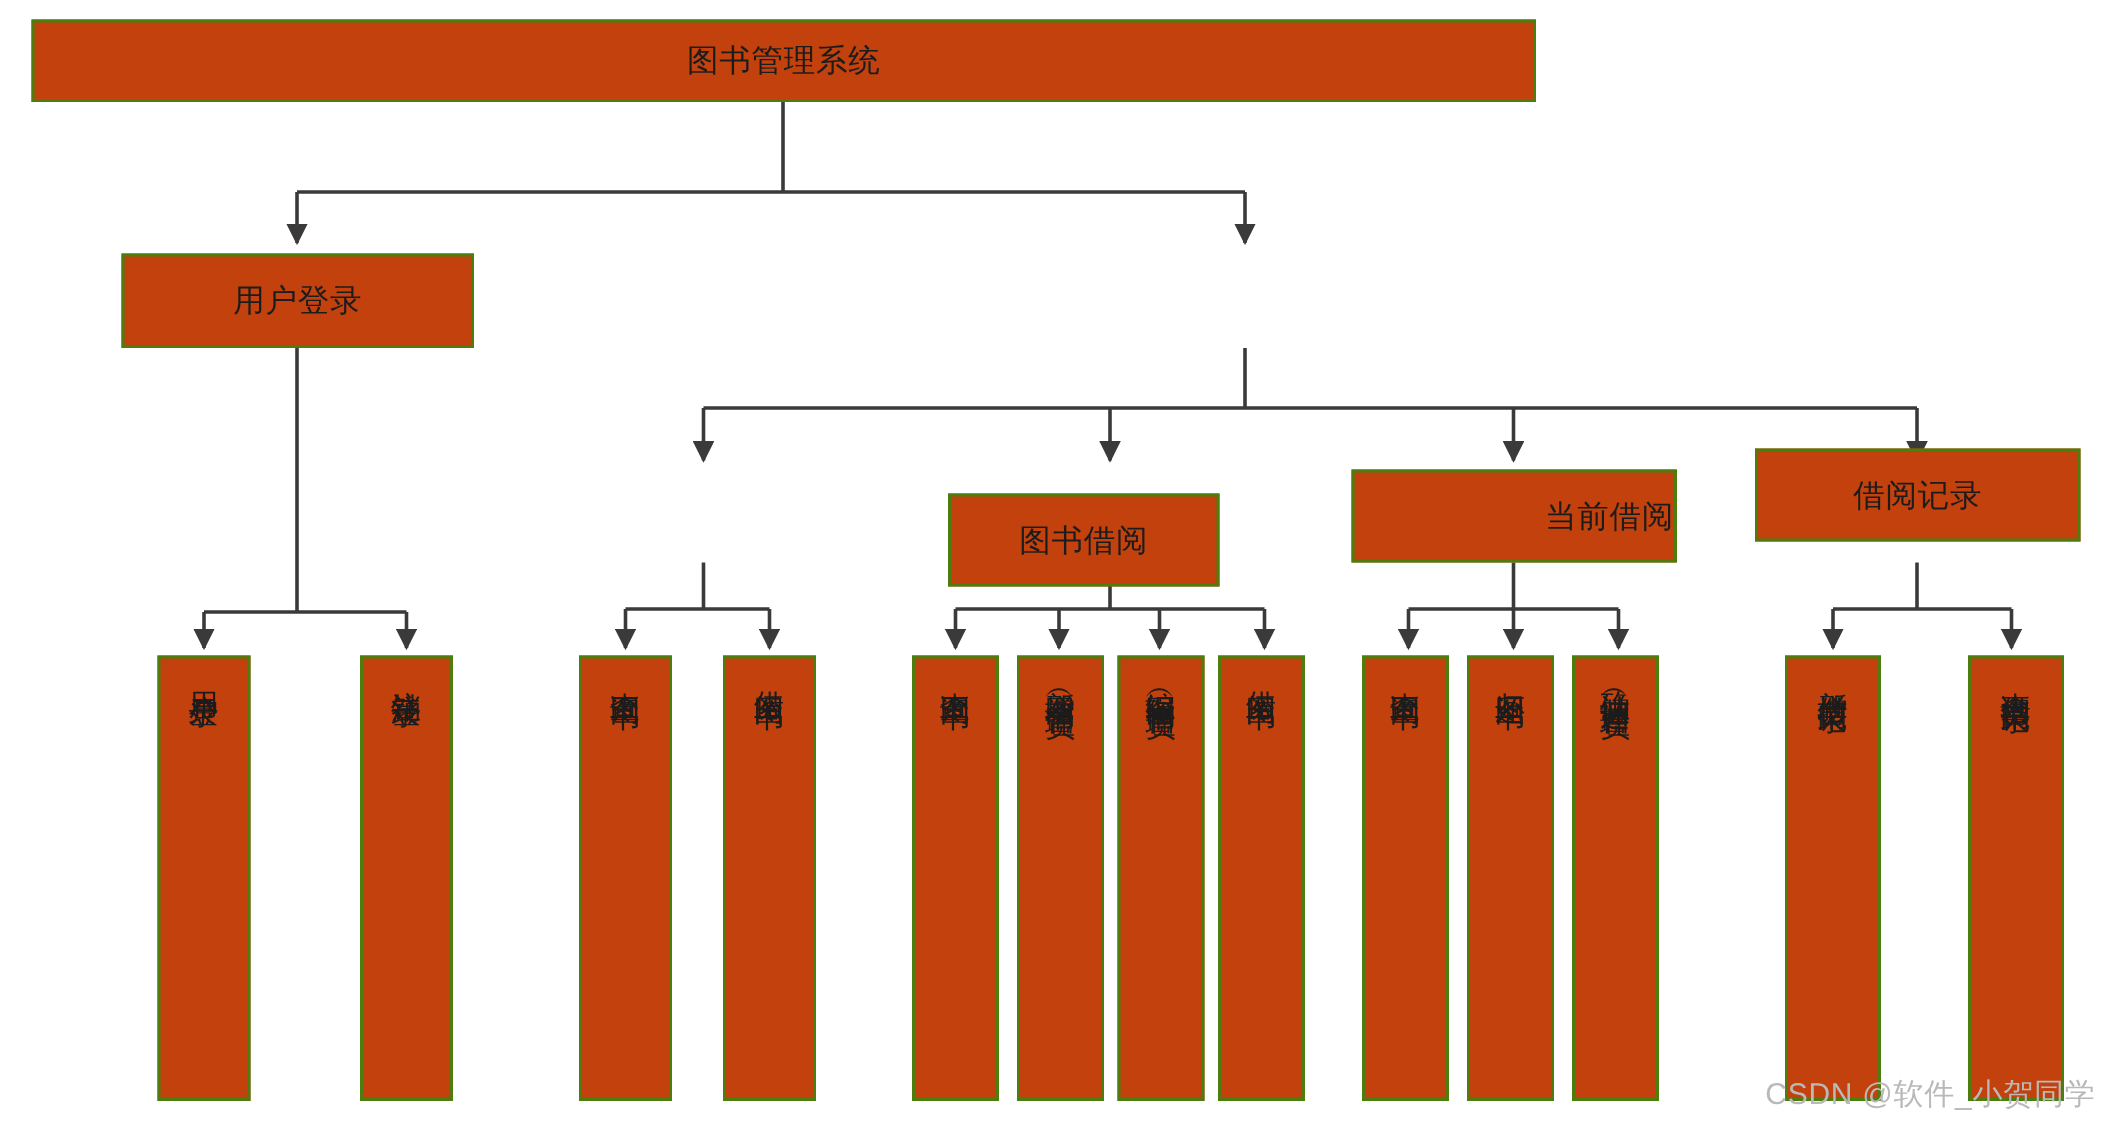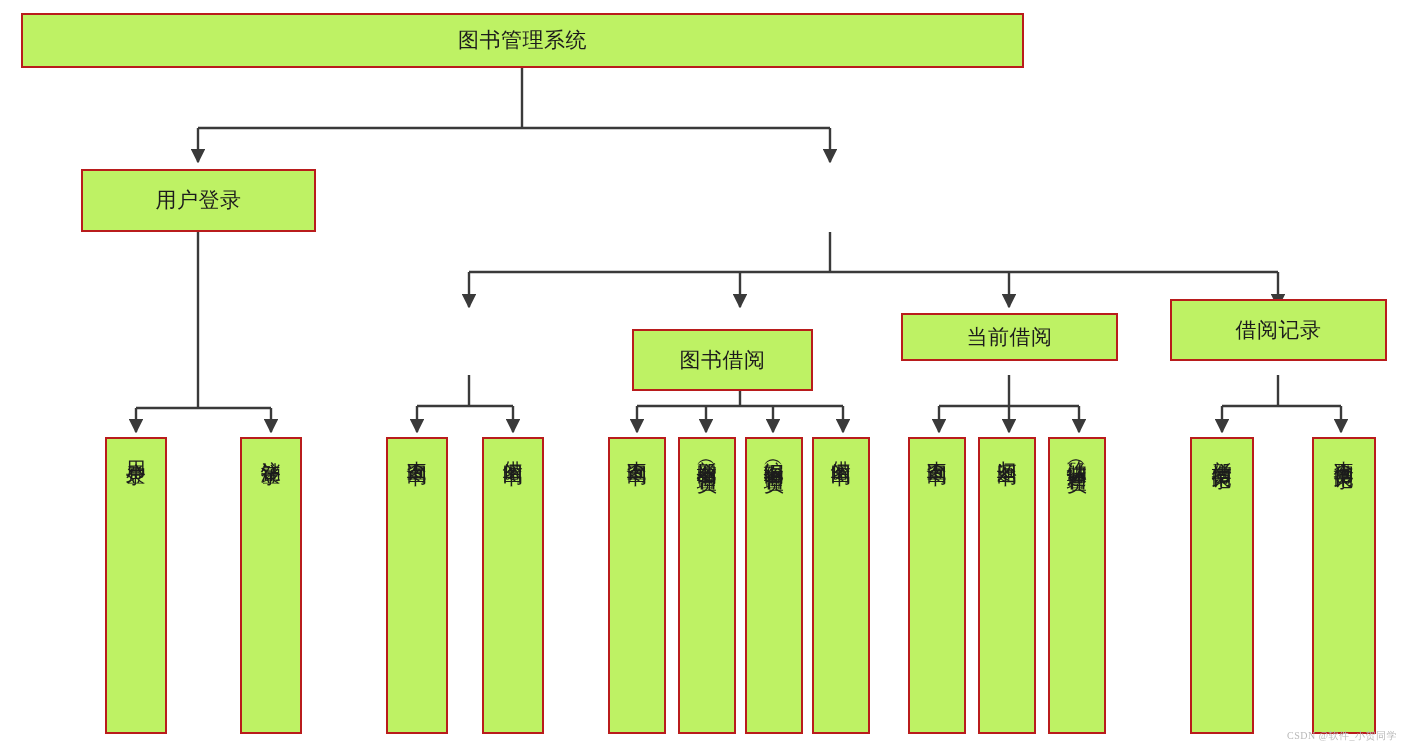--- a/index.html
+++ b/index.html
@@ -18,22 +18,22 @@
   #edges{
     position:absolute;
     left:0;top:0;
     width:1405px;
     height:747px;
     pointer-events:none;
   }
   .node{
     position:absolute;
     box-sizing:border-box;
-    background:#bef264;
-    border:2px solid #b91c1c;
+    background:#c2410c;
+    border:2px solid #4d7c0f;
     display:flex;
     align-items:center;
     justify-content:center;
     z-index:2;
   }
   .node .nlabel{
     display:block;
     text-align:center;
     line-height:1.16;
     color:#1c1c1c;
@@ -60,26 +60,26 @@
     max-height:284px;
     margin:0 auto;
   }
   .node.vert.tall .nlabel{
     max-height:286px;
   }
   .watermark{
     position:absolute;
     right:8px;
     bottom:4px;
-    font-size:10px;
+    font-size:20px;
     color:#b9b9b9;
     letter-spacing:0.5px;
     z-index:3;
     white-space:nowrap;
-    font-family:Liberation Serif, serif;
+    font-family:Liberation Sans, sans-serif;
   }
 </style>
 </head>
 <body>
 
 <div id="canvas">
 
   <svg id="edges" viewBox="0 0 1405 747" width="1405" height="747" xmlns="http://www.w3.org/2000/svg">
     <defs>
       <marker id="arrow" viewBox="0 0 10 10" refX="9" refY="5" markerWidth="6" markerHeight="6" orient="auto-start-reverse">
@@ -134,21 +134,21 @@
     <span class="nlabel">图书管理系统</span>
   </div>
 
   <div class="node horiz" style="left:81px;top:169px;width:235px;height:63px;">
     <span class="nlabel">用户登录</span>
   </div>
 
   <div class="node horiz" style="left:632px;top:313px;width:181px;height:62px;margin-top:16px;">
     <span class="nlabel">图书借阅</span>
   </div>
-  <div class="node horiz" style="left:901px;top:313px;width:217px;height:48px;">
+  <div class="node horiz" style="left:901px;top:313px;width:217px;height:62px;justify-content:flex-end;">
     <span class="nlabel">当前借阅</span>
   </div>
   <div class="node horiz" style="left:1170px;top:299px;width:217px;height:62px;">
     <span class="nlabel">借阅记录</span>
   </div>
 
   <div class="node vert" style="left:105px;top:437px;width:62px;height:297px;">
     <span class="nlabel">用户登录</span>
   </div>
   <div class="node vert" style="left:240px;top:437px;width:62px;height:297px;">

